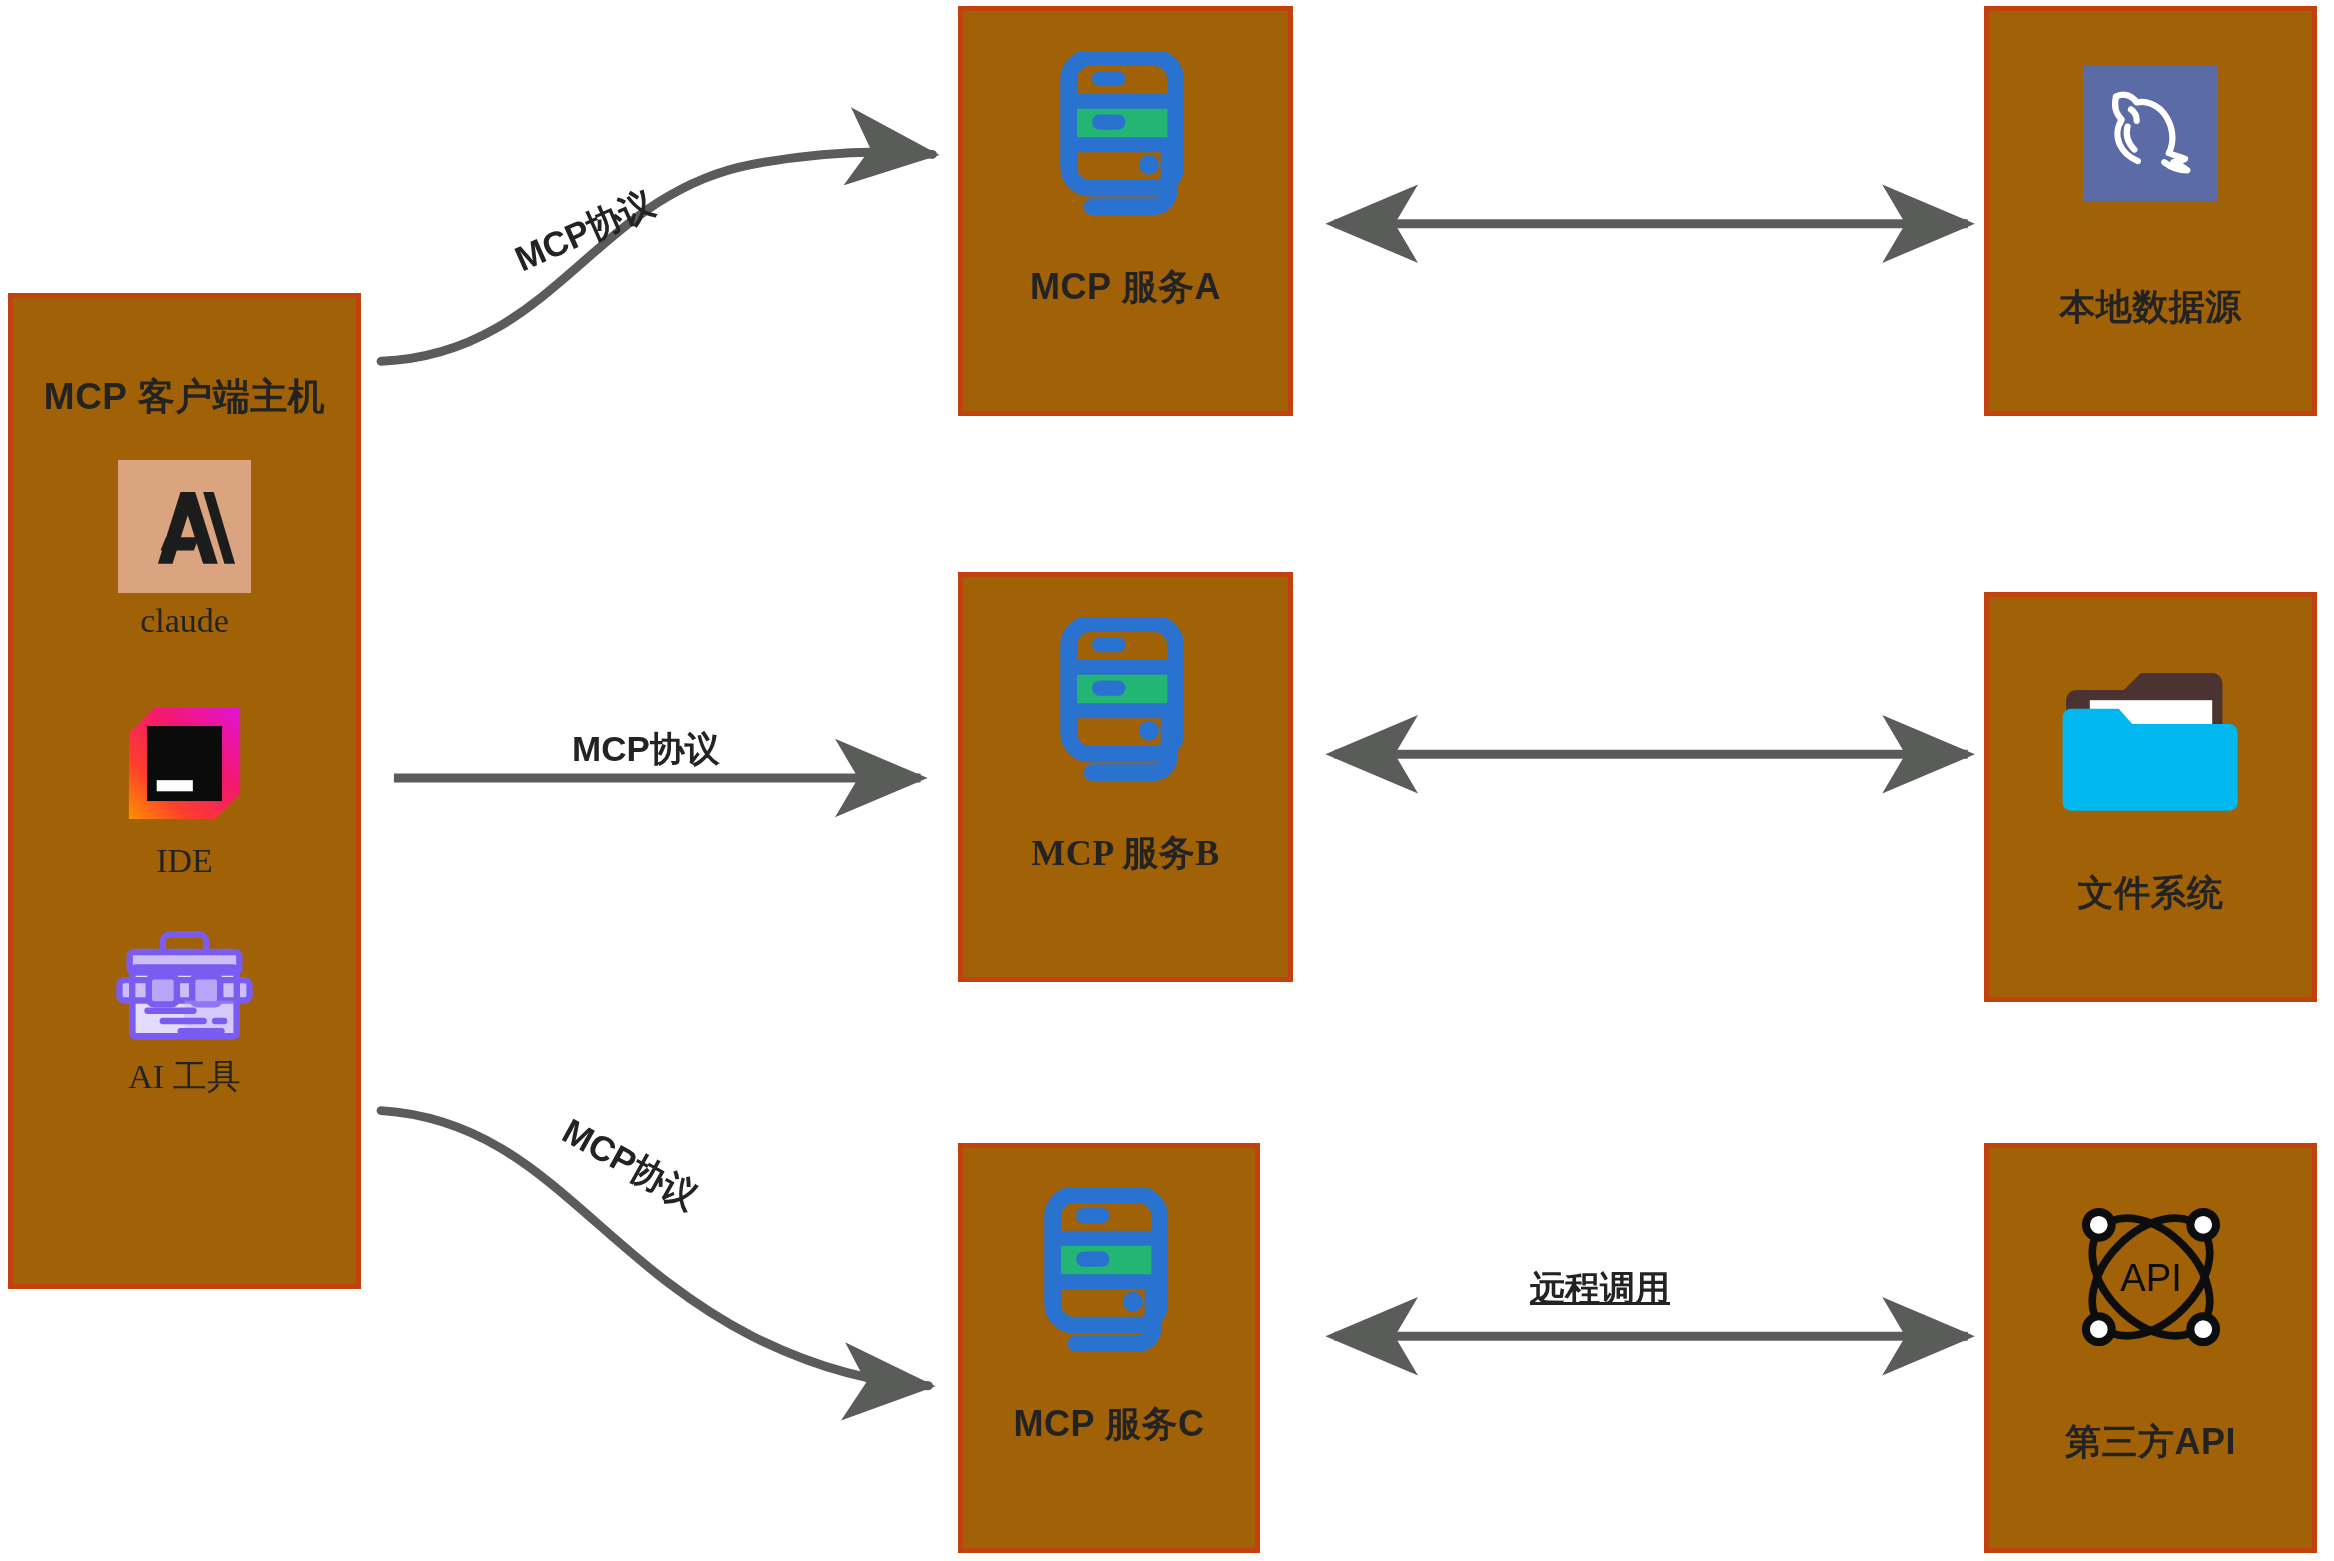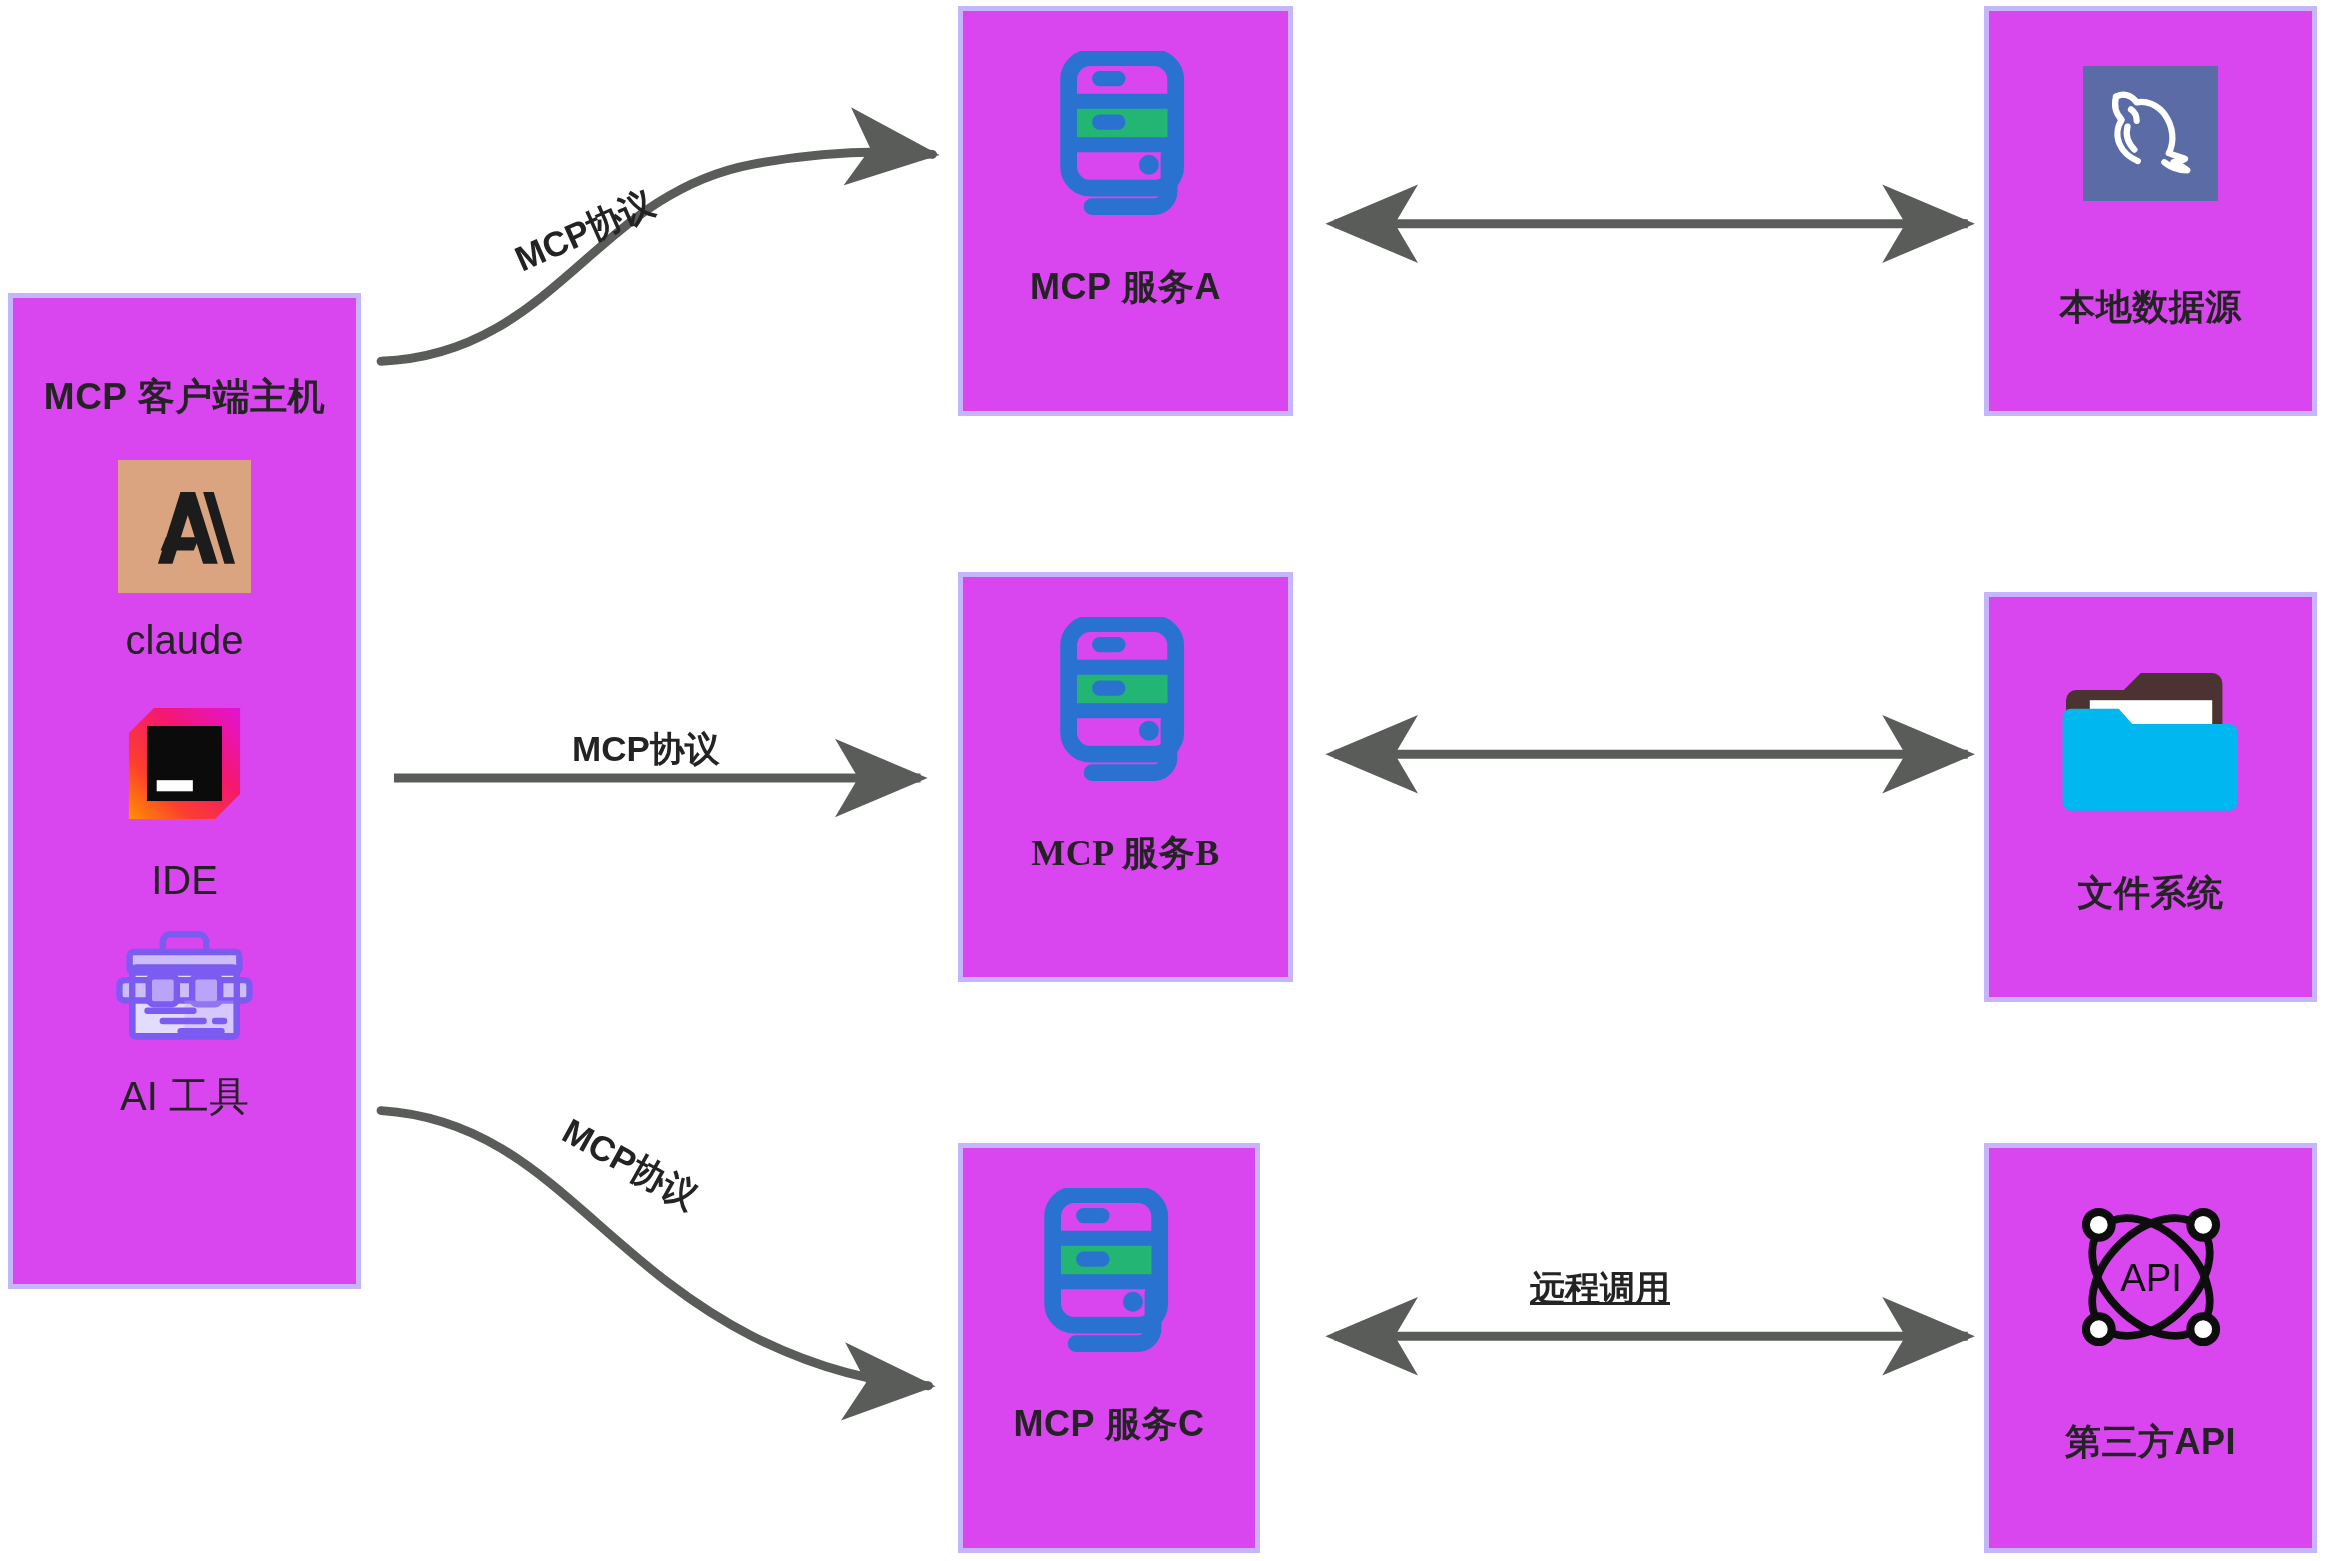--- a/index.html
+++ b/index.html
@@ -16,22 +16,22 @@
     width: 2334px;
     height: 1561px;
     background: #ffffff;
     overflow: hidden;
   }
 
   
   .box {
     position: absolute;
     box-sizing: border-box;
-    border: 5px solid #c4b5fd;
-    background: #d946ef;
+    border: 5px solid #c2410c;
+    background: #a16207;
   }
 
   
   #host-box {
     left: 8px;
     top: 293px;
     width: 353px;
     height: 996px;
   }
   .host-title {
@@ -48,24 +48,25 @@
     margin-top: 28px;
   }
   .host-item {
     position: absolute;
     left: 0;
     width: 100%;
     text-align: center;
   }
   .host-item .lbl {
     display: block;
-    margin-top: 24px;
-    font-size: 40px;
+    margin-top: 8px;
+    font-size: 34px;
     color: #232323;
     line-height: 1.15;
+    font-family: Liberation Serif, serif;
   }
 
   
   .claude-tile {
     width: 133px;
     height: 133px;
     margin: 0 auto;
     background: #d9a47f;
     position: relative;
   }

